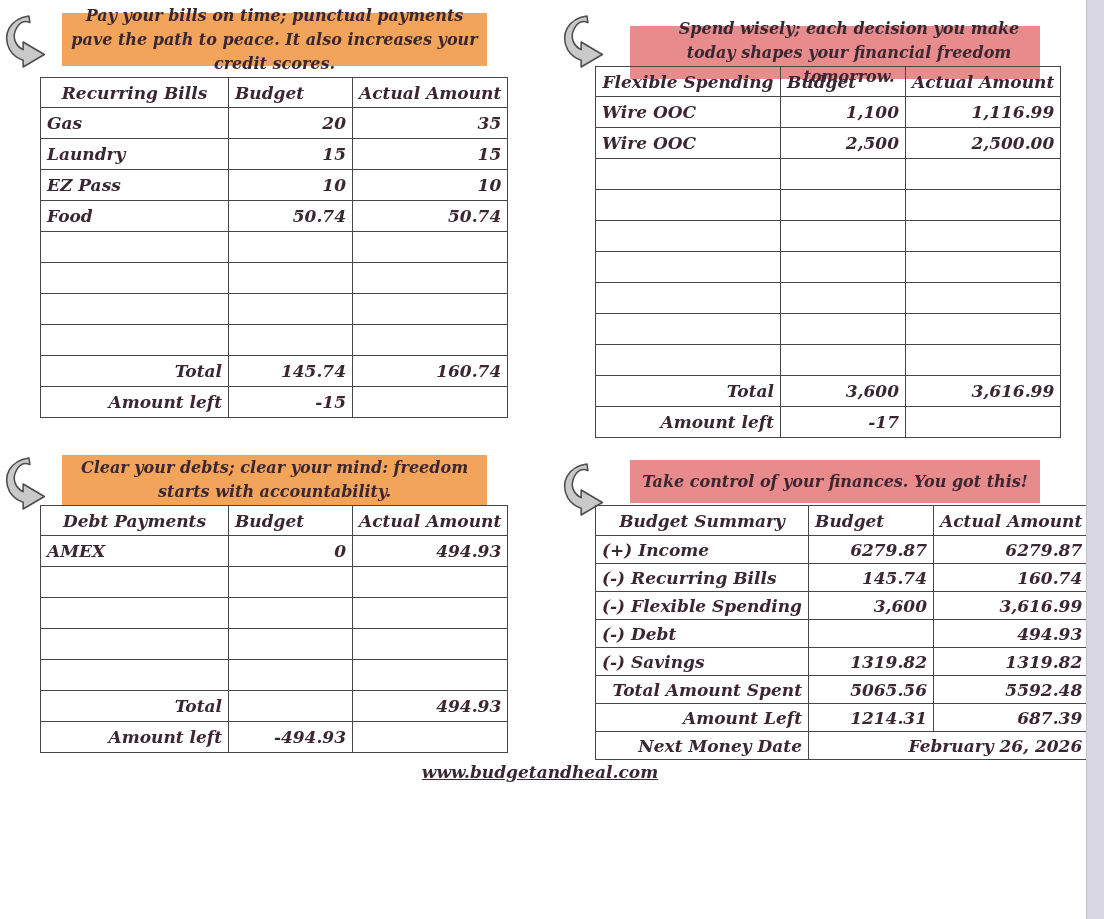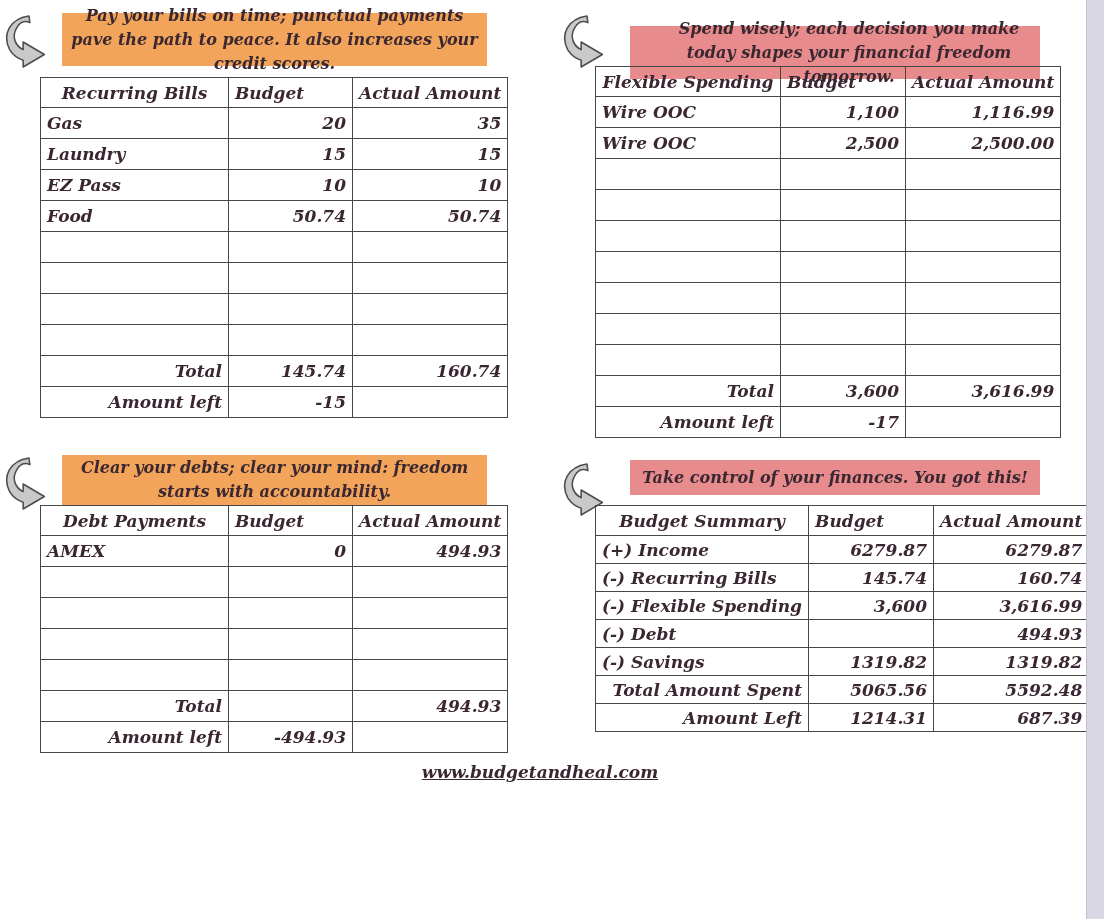--- a/index.html
+++ b/index.html
@@ -236,21 +236,21 @@
     <td class="num">494.93</td>
   </tr>
   <tr>
     <td class="rlab">Amount left</td>
     <td class="num">-494.93</td>
     <td class="num"></td>
   </tr>
 </tbody>
   </table>
 
-<div class="banner pink" style="left:630px; top:460px; width:410px; height:35px;">Take control of your finances. You got this!</div>
+<div class="banner pink" style="left:630px; top:460px; width:410px; height:43px;">Take control of your finances. You got this!</div>
 
 <table class="tbl rows28" style="left:595px; top:505px;">
   <colgroup>
       <col style="width:185px">
       <col style="width:125px">
       <col style="width:135px">
     </colgroup>
   <tbody>
       <tr class="hrow">
     <td class="cen">Budget Summary</td>
@@ -285,18 +285,22 @@
   <tr>
     <td class="rlab">Total Amount Spent</td>
     <td class="num">5065.56</td>
     <td class="num">5592.48</td>
   </tr>
   <tr>
     <td class="rlab">Amount Left</td>
     <td class="num">1214.31</td>
     <td class="num">687.39</td>
   </tr>
+  <tr>
+    <td class="rlab">Next Money Date</td>
+    <td class="num" colspan="2">February 26, 2026</td>
+  </tr>
 </tbody>
   </table>
 
 <div class="footer">www.budgetandheal.com</div>
 
 <div class="scrollbar"></div>
 
 </body></html>

